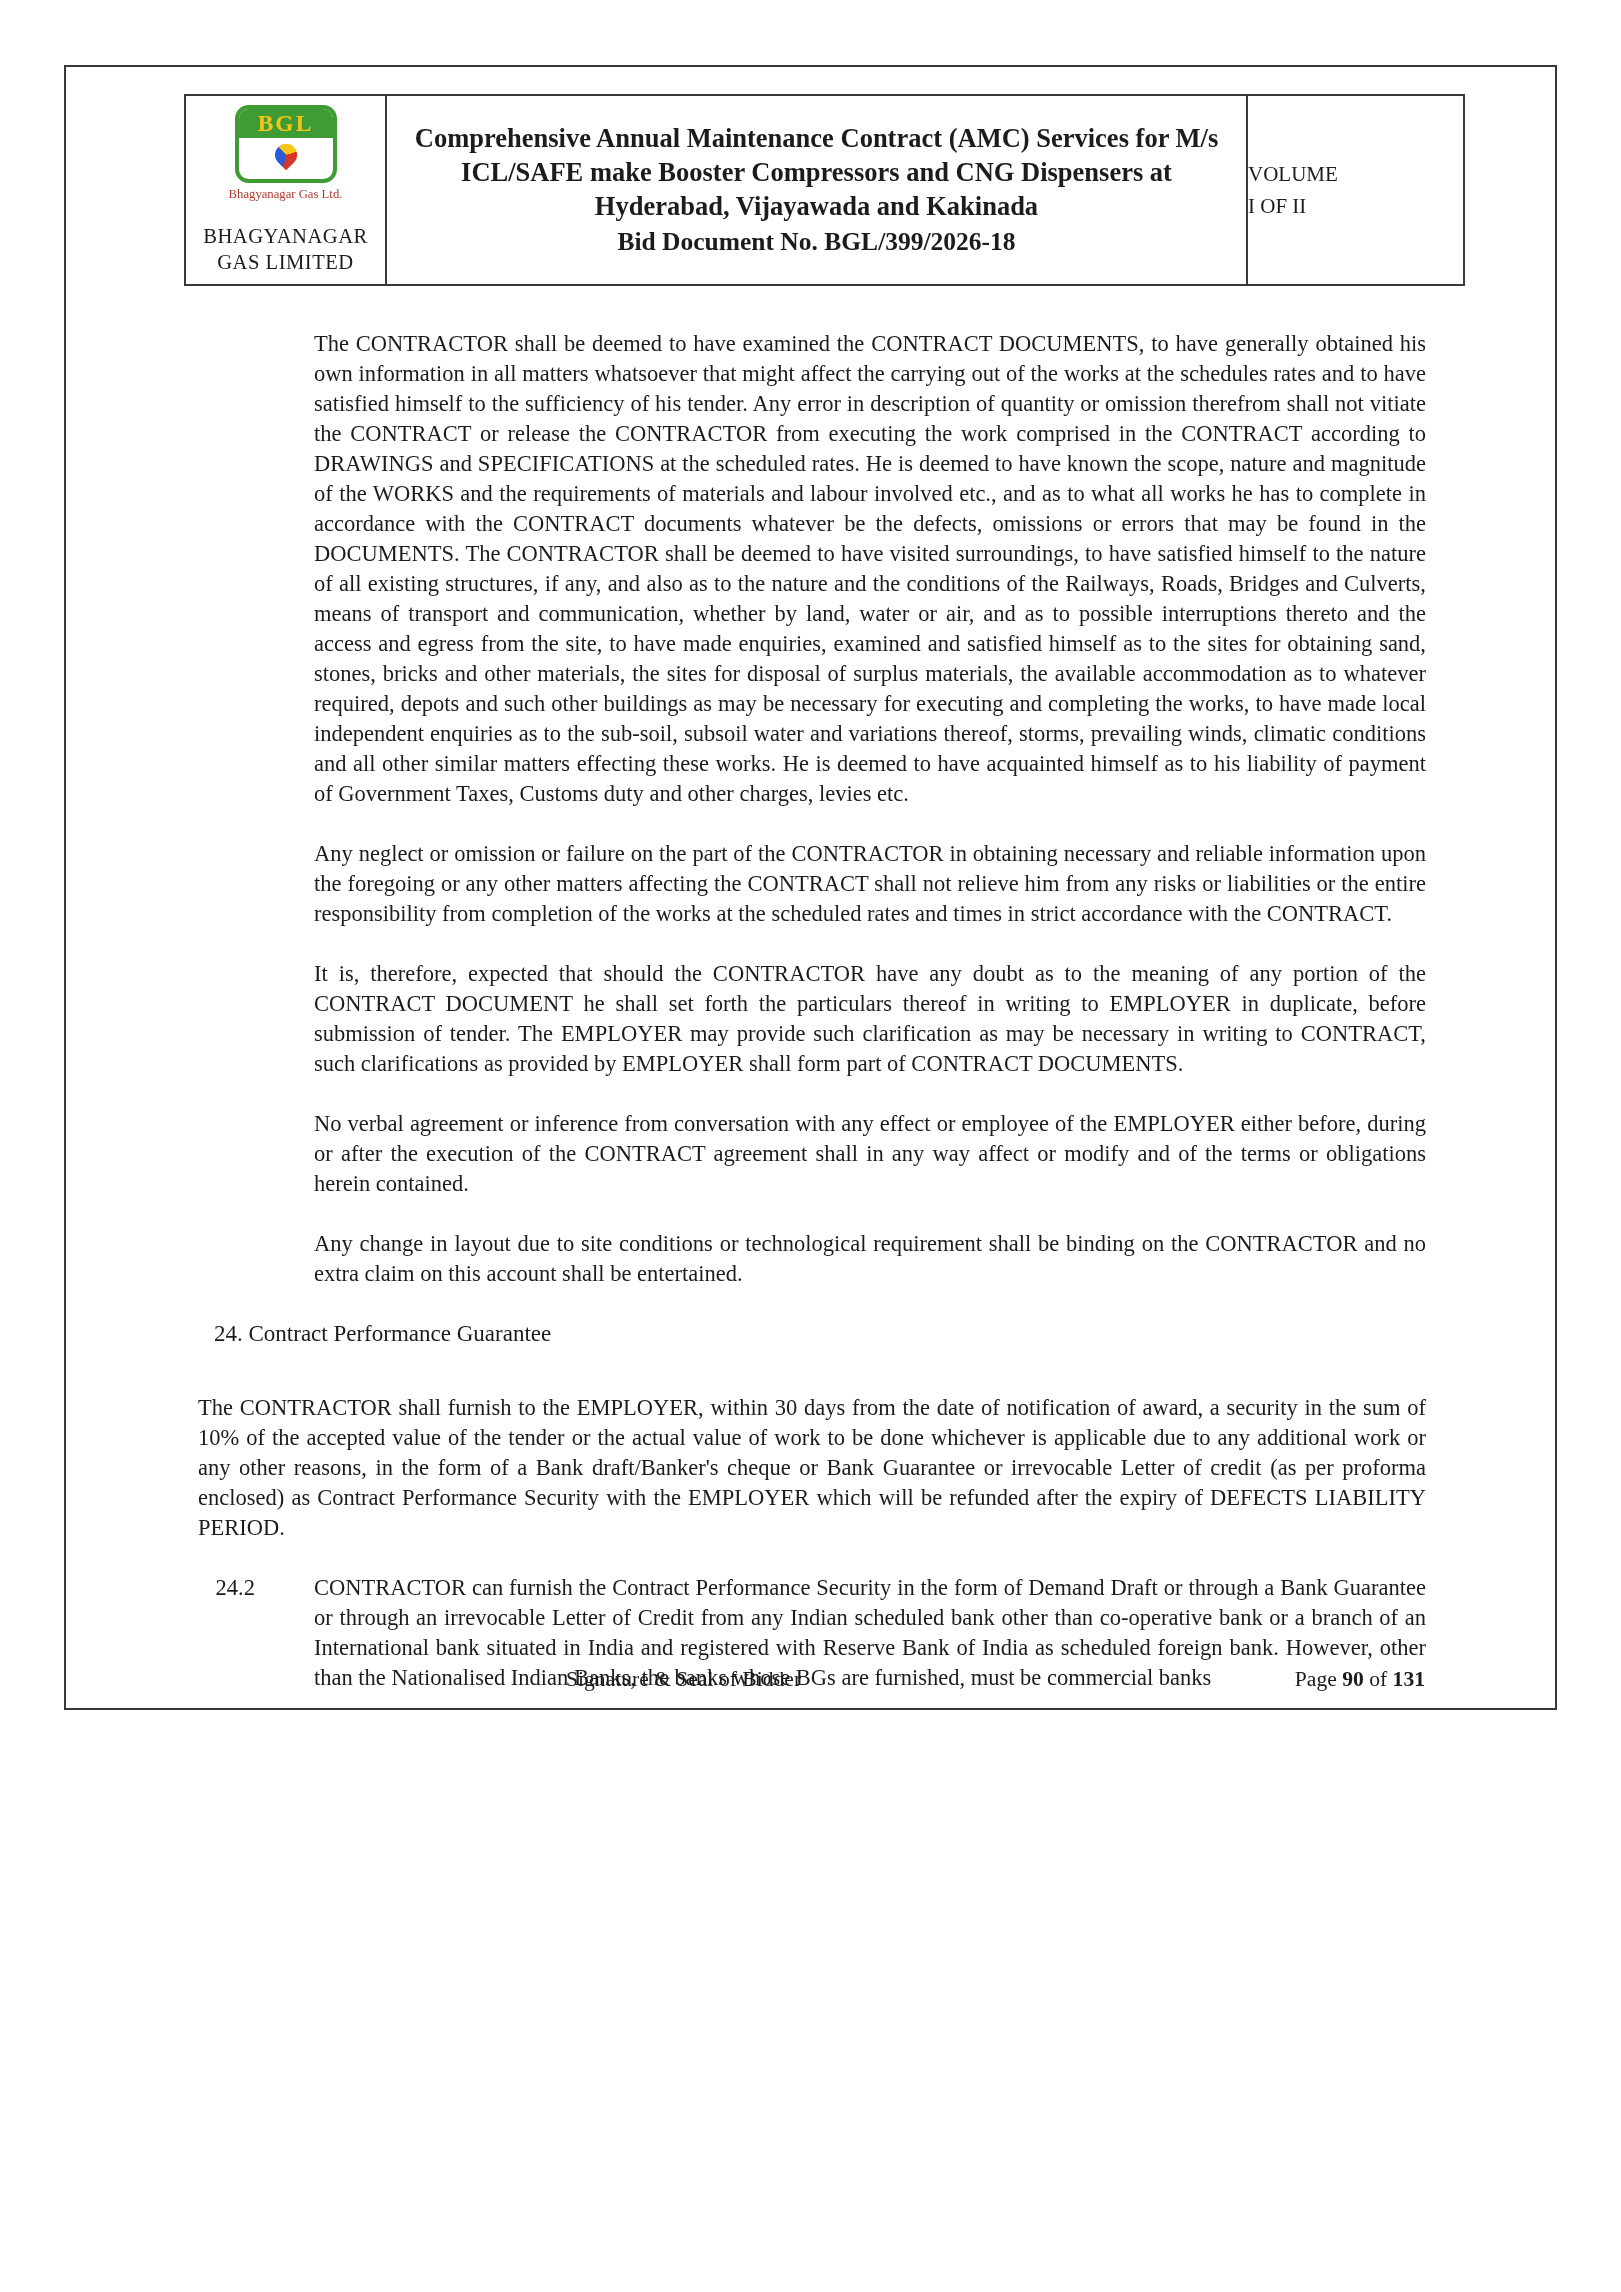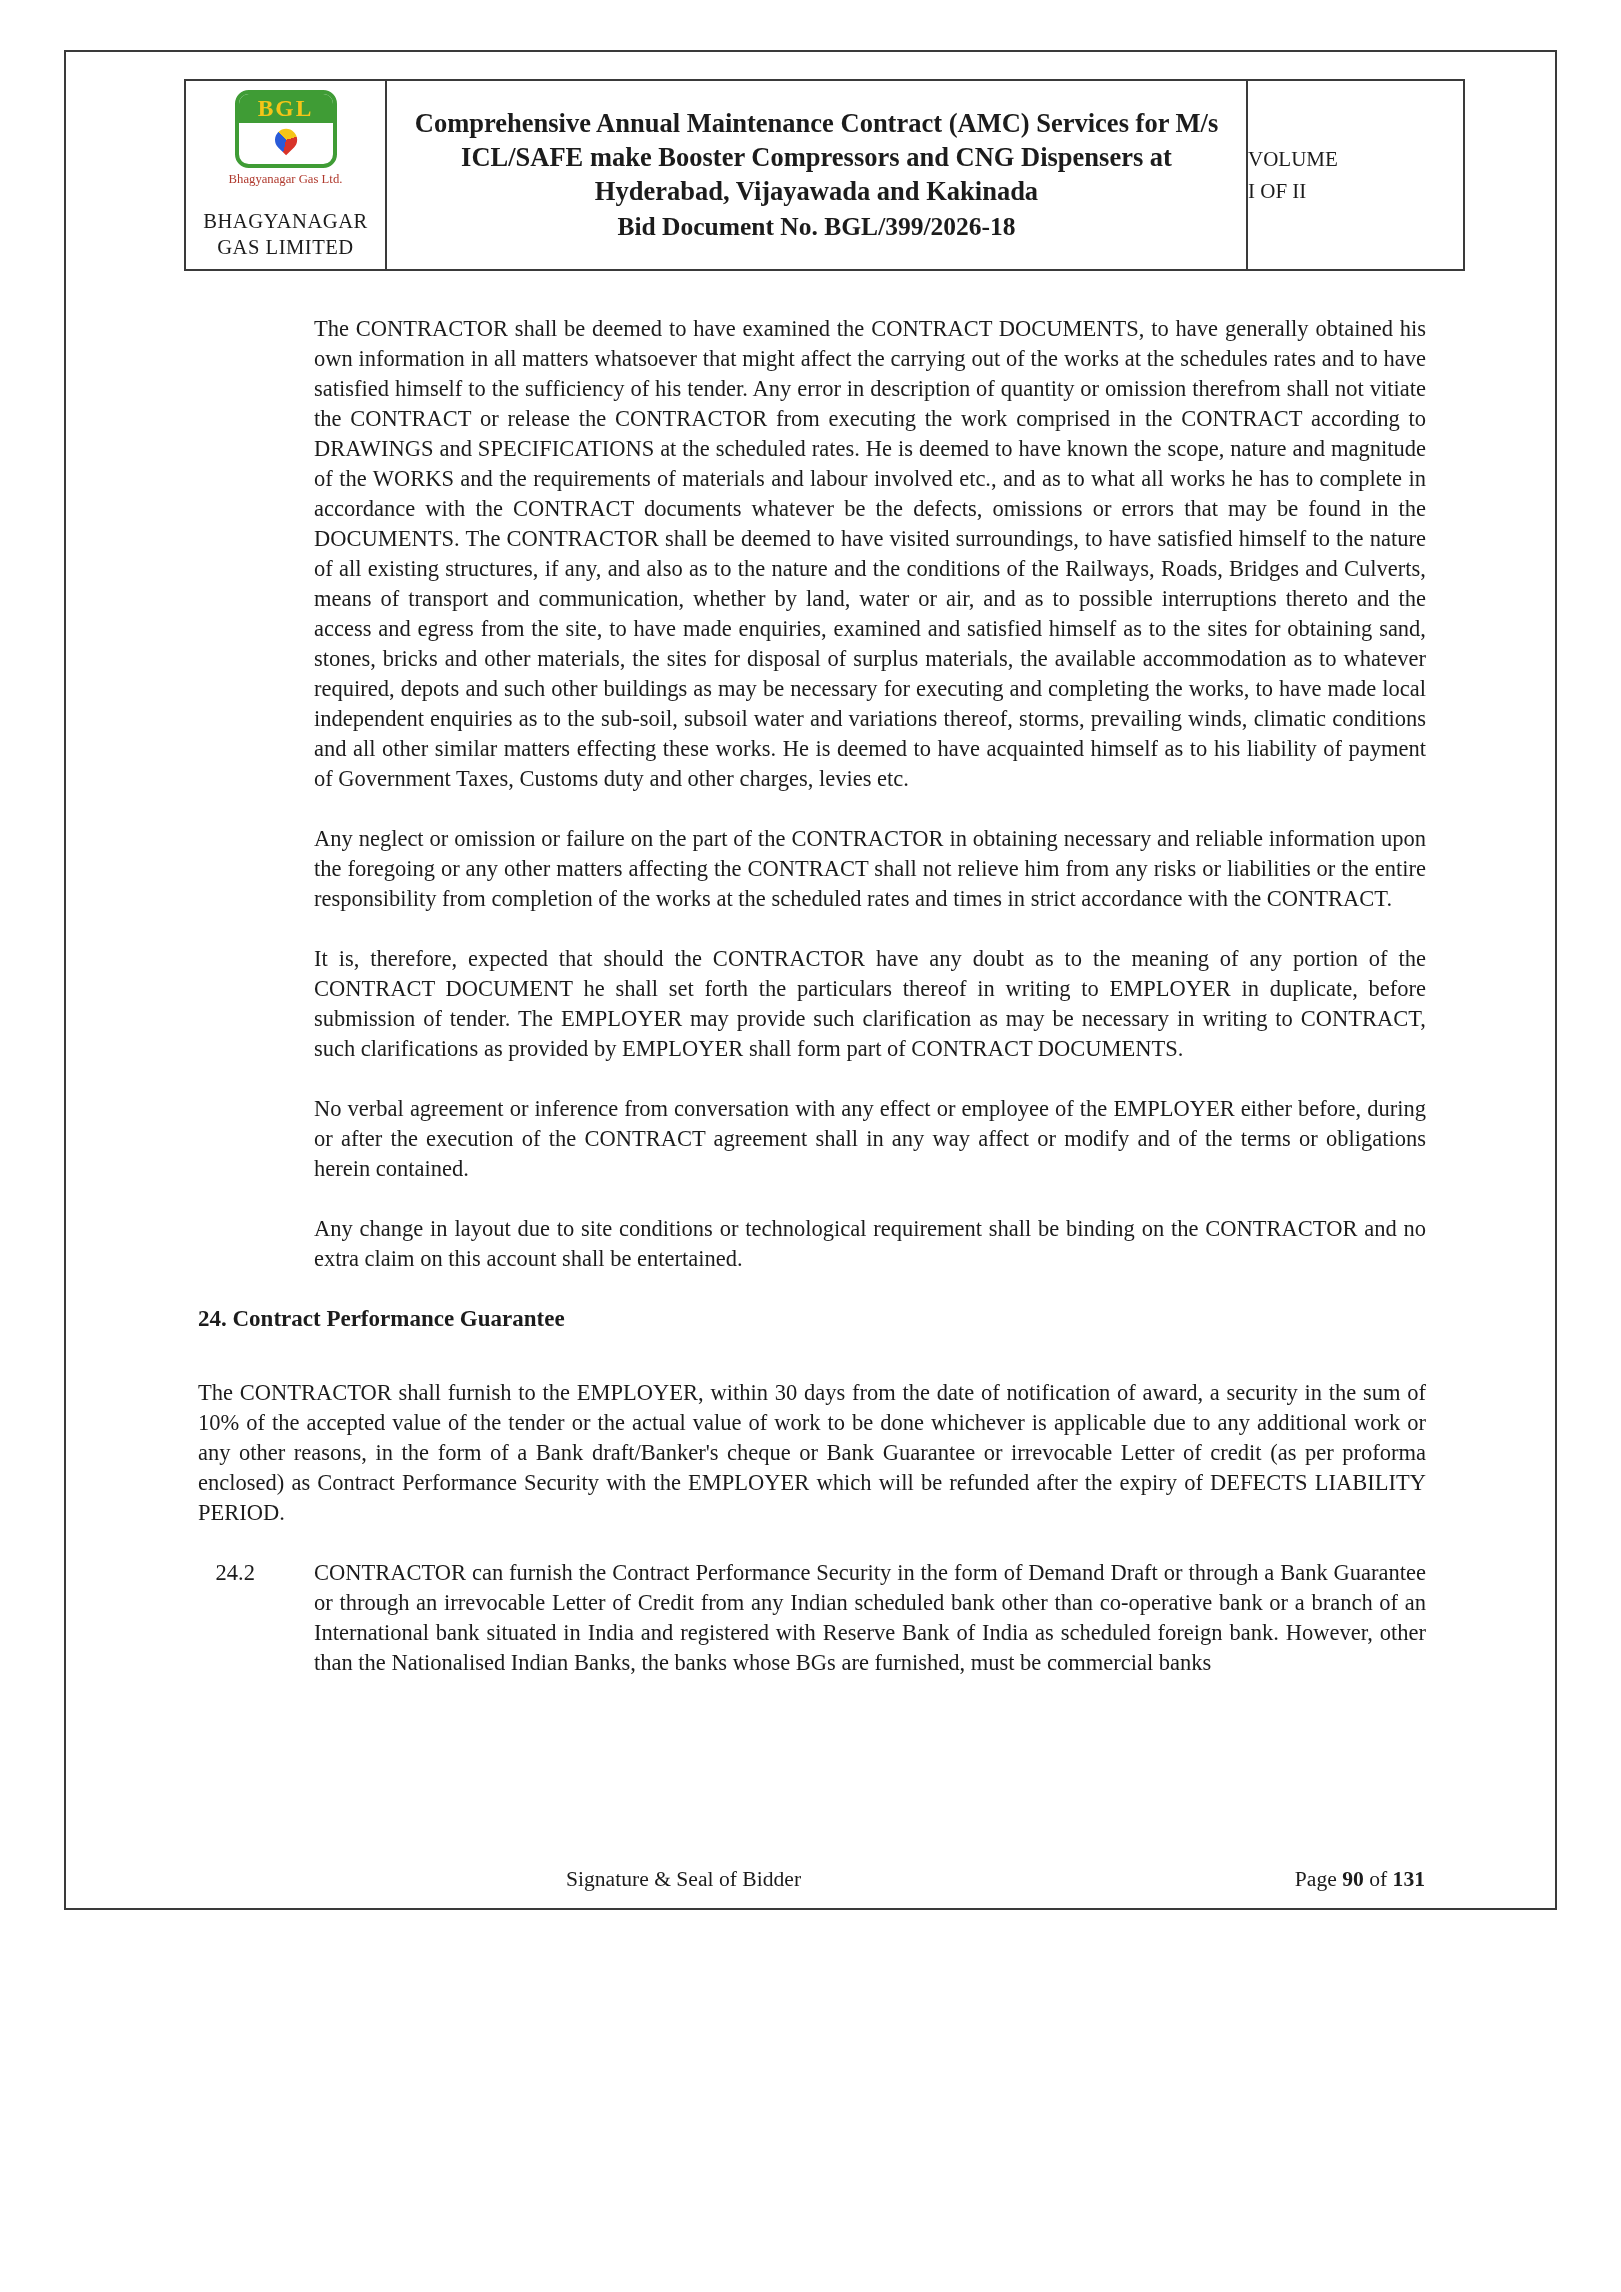--- a/index.html
+++ b/index.html
@@ -5,22 +5,22 @@
   * { margin: 0; padding: 0; box-sizing: border-box; }
   html, body { background: #ffffff; }
   body {
     width: 1621px; height: 2293px;
     position: relative;
     font-family: "Liberation Serif", serif;
     color: #1c1c1c;
     -webkit-font-smoothing: antialiased;
   }
   .frame {
-    position: absolute; left: 64px; top: 50px;
-    width: 1493px; height: 1860px;
+    position: absolute; left: 64px; top: 65px;
+    width: 1493px; height: 1645px;
     border: 2px solid #3a3a3a;
   }
   
   .header-table {
     position: absolute; left: 118px; top: 26.5px;
     width: 1278px; border-collapse: collapse;
     table-layout: fixed;
   }
   .header-table td { border: 2px solid #3a3a3a; vertical-align: middle; }
   .logo-cell { width: 201px; text-align: center; padding: 9.8px 3.9px 7.8px; }
@@ -53,22 +53,22 @@
   
   .content {
     position: absolute; left: 132px; top: 262px; width: 1228px;
     font-size: 22.5px; line-height: 30px;
   }
   .para {
     margin-left: 116px; margin-bottom: 30px;
     text-align: justify;
   }
   .section-heading {
-    font-weight: bold; font-size: 23px;
-    margin-top: 8.8px; margin-bottom: 44px;
+    font-weight: normal; font-size: 23px;
+    margin-top: 8.8px; margin-bottom: 44px; margin-left: 16px;
   }
   .clause { display: flex; }
   .clause + .clause { margin-top: 30px; }
   .clause-num { flex: 0 0 116px; padding-left: 17.6px; }
   .clause-text { flex: 1; text-align: justify; }
   
   .footer-sig { position: absolute; left: 500px; bottom: 15.7px; font-size: 21.6px; }
   .footer-page { position: absolute; right: 130px; bottom: 15.7px; font-size: 21.6px; }
   .footer-page b { font-weight: bold; }
 </style>

